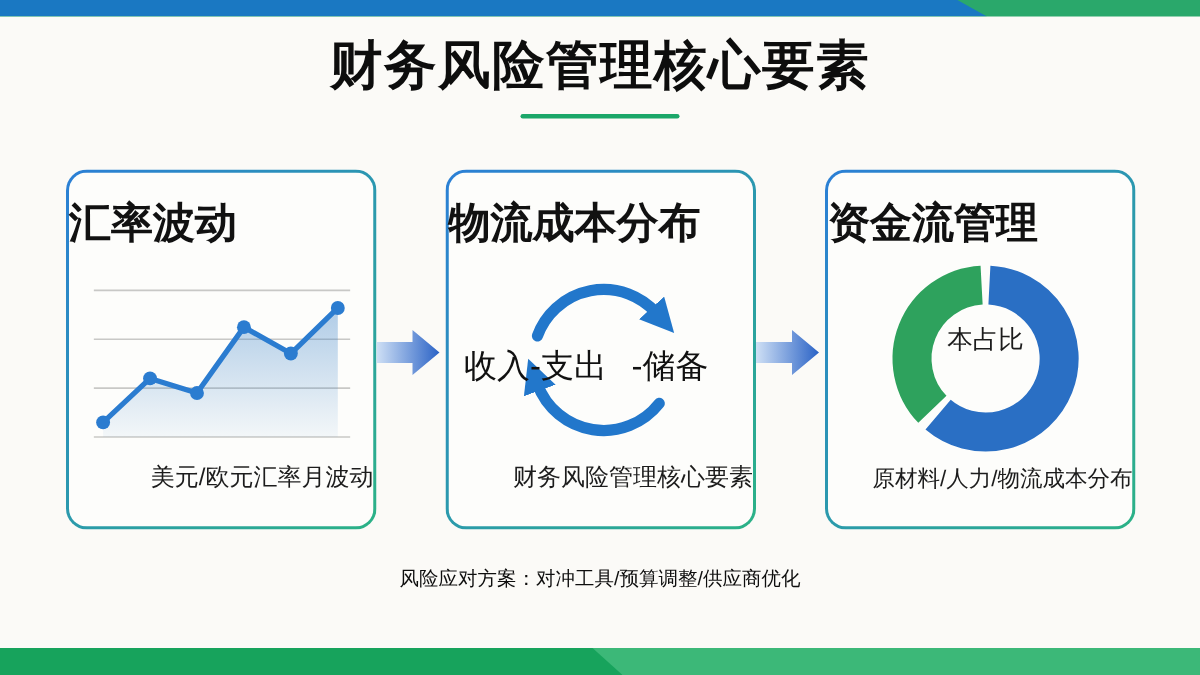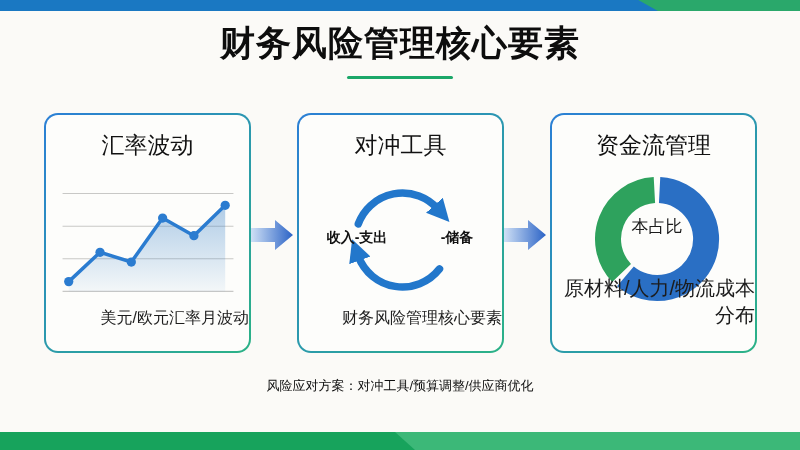--- a/index.html
+++ b/index.html
@@ -24,32 +24,32 @@
     position:absolute; top:76px; left:50%; transform:translateX(-50%);
     width:106px; height:3px; background:#1ba769; border-radius:2px;
   }
   .card {
     position:absolute; top:113px; width:207px; height:240px; box-sizing:border-box;
     border-radius:14px; border:2.5px solid transparent;
     background: linear-gradient(#fdfdfb,#fdfdfb) padding-box,
                 linear-gradient(135deg,#2b7fd6 0%,#2bb286 100%) border-box;
   }
   .card1 { left:44px; } .card2 { left:297px; } .card3 { left:550px; }
-  .card h2 { margin:15px 0 0; text-align:center; font-size:23px; font-weight:400; color:#111; }
+  .card h2 { margin:15px 0 0; font-size:28px; font-weight:700; color:#111; }
   .caption {
     position:absolute; bottom:22px; left:0; width:100%;
     text-align:right; font-size:16px; color:#1c1c1c;
   }
-  .card3 .caption { font-size:20px; }
+  .card3 .caption { font-size:15px; }
   .chart-svg { position:absolute; top:70px; left:50%; transform:translateX(-50%);
                width:175px; height:116px; }
   .cycle-svg { position:absolute; top:58px; left:0; width:207px; height:140px; }
-  .cycle-label { position:absolute; top:114px; font-size:14px; font-weight:700; color:#111; }
+  .cycle-label { position:absolute; top:114px; font-size:22px; font-weight:400; color:#111; }
   .cycle-label.left  { left:8px;  width:100px; text-align:center; }
-  .cycle-label.right { left:122px; width:72px; text-align:center; }
+  .cycle-label.right { left:122px; width:72px; }
   .donut-svg { position:absolute; top:55px; left:0; width:207px; height:150px; }
   .donut-center { position:absolute; top:101px; left:54px; width:102px;
                   text-align:center; font-size:17px; line-height:1.26; color:#1c1c1c; }
   .connector { position:absolute; top:219px; width:44px; height:32px; }
   .conn1 { left:251px; } .conn2 { left:504px; }
   .footer-note {
     position:absolute; top:377px; left:0; width:100%;
     text-align:center; font-size:13px; color:#0e0e0e;
   }
 </style>
@@ -97,21 +97,21 @@
     <defs>
       <linearGradient id="connGrad" x1="0" y1="0" x2="1" y2="0">
         <stop offset="0" stop-color="#cfe0f5"></stop>
         <stop offset="1" stop-color="#2b63c6"></stop>
       </linearGradient>
     </defs>
     <polygon fill="url(#connGrad)" points="0,9 24,9 24,1 42,16 24,31 24,23 0,23"></polygon>
   </svg>
 
   <section class="card card2">
-    <h2>对冲工具</h2>
+    <h2>物流成本分布</h2>
     <svg class="cycle-svg" viewBox="0 0 207 140">
       <defs>
         <marker id="cycHead" markerWidth="3.2" markerHeight="3.2" refX="0.6" refY="1.5" orient="auto">
           <path d="M0,0 L3,1.5 L0,3 Z" fill="#2277cb"></path>
         </marker>
       </defs>
       <path d="M59.3 50.9 A47 47 0 0 1 138.4 35.6" fill="none" stroke="#2277cb" stroke-width="7.5" stroke-linecap="round" marker-end="url(#cycHead)"></path>
       <path d="M140.5 95.9 A47 47 0 0 1 59.3 83.1" fill="none" stroke="#2277cb" stroke-width="7.5" stroke-linecap="round" marker-end="url(#cycHead)"></path>
     </svg>
     <div class="cycle-label left">收入-支出</div>

